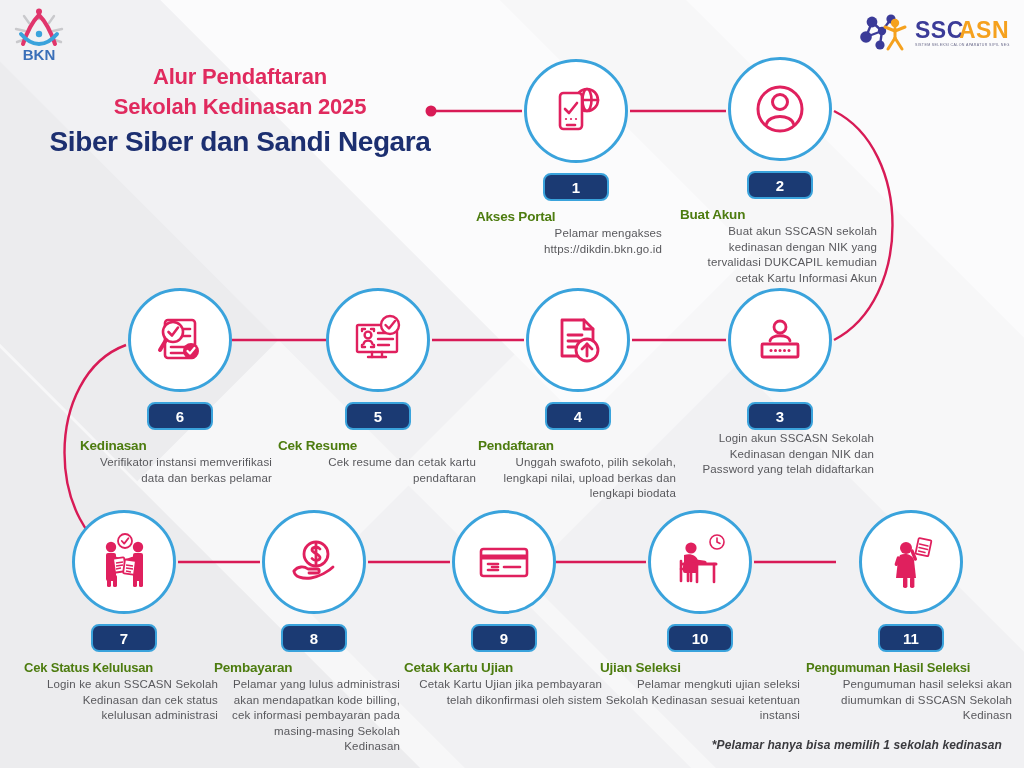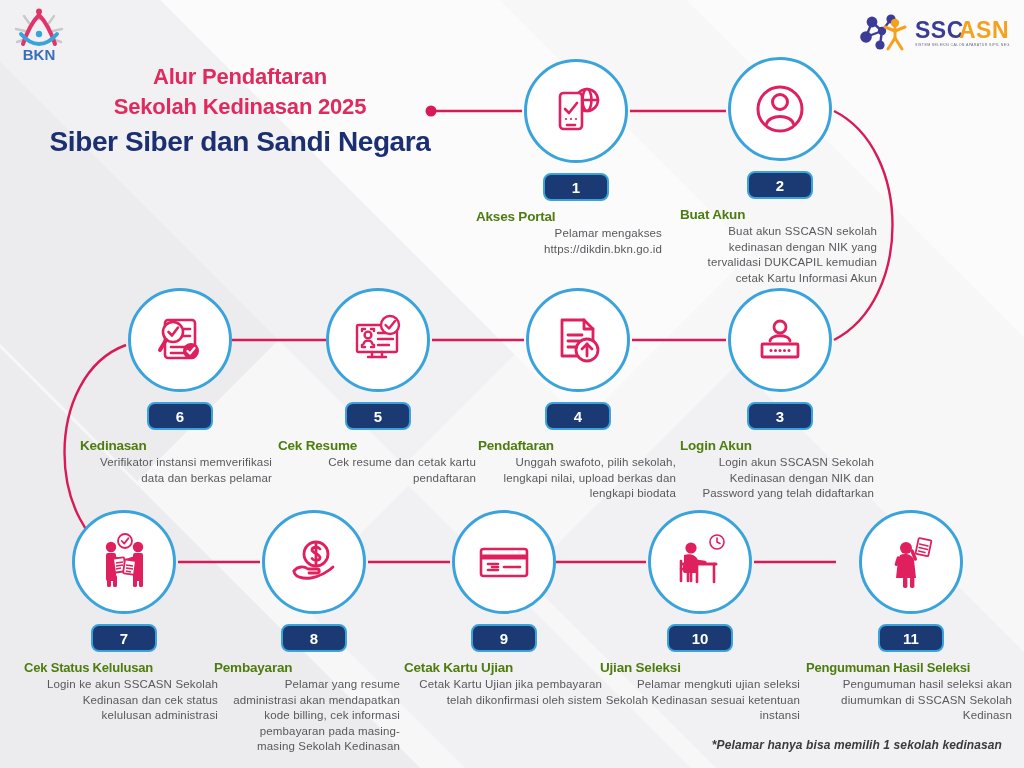--- a/index.html
+++ b/index.html
@@ -220,21 +220,20 @@
             <circle cx="20" cy="39.5" r="1.5"></circle>
               <circle cx="24.5" cy="39.5" r="1.5"></circle>
             <circle cx="29" cy="39.5" r="1.5"></circle>
               <circle cx="33.5" cy="39.5" r="1.5"></circle>
             <circle cx="38" cy="39.5" r="1.5"></circle>
           </g>
         </svg>
       </span>
     </div>
     <div class="badge">3</div>
-    <div class="s-title">Login Akun</div>
     <div class="s-desc" style="padding:0 6px;">Login akun SSCASN Sekolah Kedinasan dengan NIK dan Password yang telah didaftarkan</div>
   </div>
 
   <div class="step" style="left:478px; top:288px; width:200px;">
     <div class="circle">
       <span>
         <svg width="58" height="58" viewBox="0 0 58 58">
           <g stroke="#E0205E" stroke-width="2.8" fill="none" stroke-linejoin="round" stroke-linecap="round">
             <path d="M13 9 H35 L44 18 V45 H13 Z"></path>
             <polyline points="35,9 35,18 44,18"></polyline>
@@ -352,21 +351,21 @@
             <path d="M35 16 C33 13.5, 27 13.5, 27 17 C27 20, 35 21, 35 24.5 C35 28, 29 28, 27 25.5"></path>
             <line x1="31" y1="11" x2="31" y2="31"></line>
             <path d="M9 38 C13 33, 19 33, 23 36 H32 C35 36, 35 40, 32 40 H24"></path>
             <path d="M9 38 C9 44, 18 46, 26 45 C34 44, 44 38, 48 34"></path>
           </g>
         </svg>
       </span>
     </div>
     <div class="badge">8</div>
     <div class="s-title">Pembayaran</div>
-    <div class="s-desc" style="padding:0 14px;">Pelamar yang resume administrasi akan mendapatkan kode billing, cek informasi pembayaran pada masing-masing Sekolah Kedinasan</div>
+    <div class="s-desc" style="padding:0 14px;">Pelamar yang lulus administrasi akan mendapatkan kode billing, cek informasi pembayaran pada masing-masing Sekolah Kedinasan</div>
   </div>
 
   <div class="step" style="left:404px; top:510px; width:200px;">
     <div class="circle">
       <span>
         <svg width="58" height="58" viewBox="0 0 58 58">
           <g stroke="#E0205E" stroke-width="2.6" fill="none">
             <rect x="6" y="16" width="46" height="27" rx="2.5"></rect>
             <line x1="6" y1="24" x2="52" y2="24" stroke-width="5"></line>
           </g>

